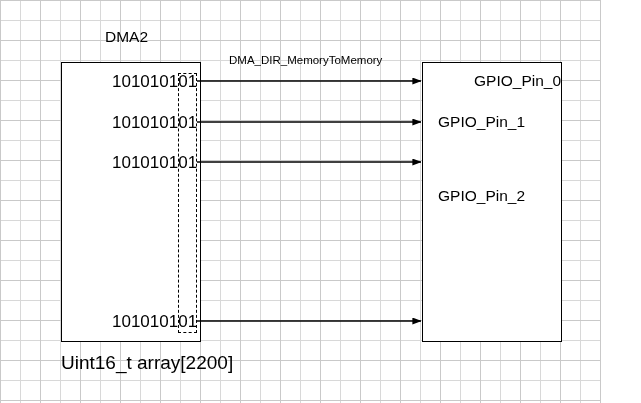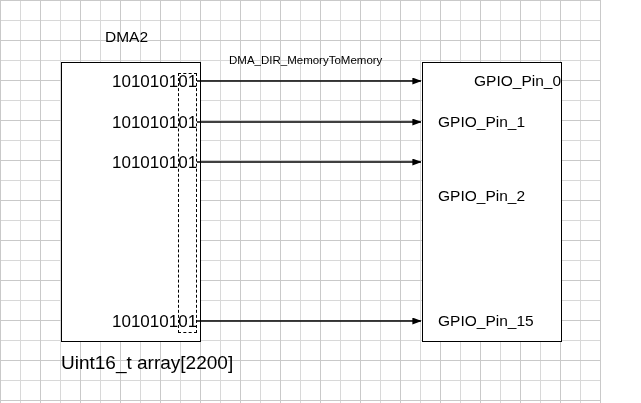--- a/index.html
+++ b/index.html
@@ -117,15 +117,14 @@
     <line x1="197" y1="162" x2="421" y2="162" stroke="#000000" stroke-width="1.4" marker-end="url(#arrowhead)"></line>
     <line x1="197" y1="321" x2="421" y2="321" stroke="#000000" stroke-width="1.4" marker-end="url(#arrowhead)"></line>
   </svg>
 
 
   <div class="box" style="left:422px; top:62px; width:140px; height:280px;"></div>
 
   <div class="lbl pin" style="left:438px; top:73px;margin-left:36px;">GPIO_Pin_0</div>
   <div class="lbl pin" style="left:438px; top:114px;">GPIO_Pin_1</div>
   <div class="lbl pin" style="left:438px; top:154px;margin-top:34px;">GPIO_Pin_2</div>
-  <div class="lbl pin" style="left:438px; top:313px;">GPIO_Pin_15</div>
 
 </div>
 
 </body></html>

